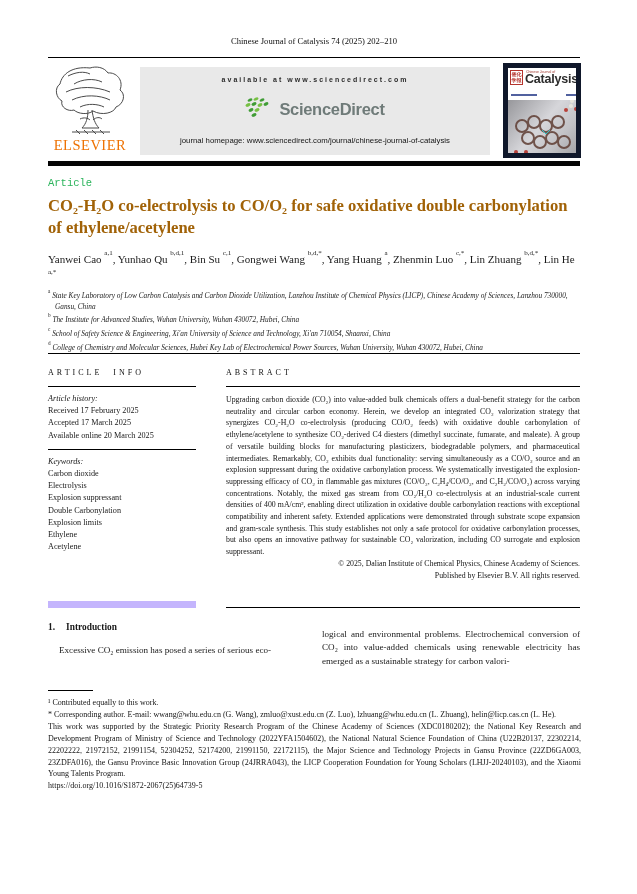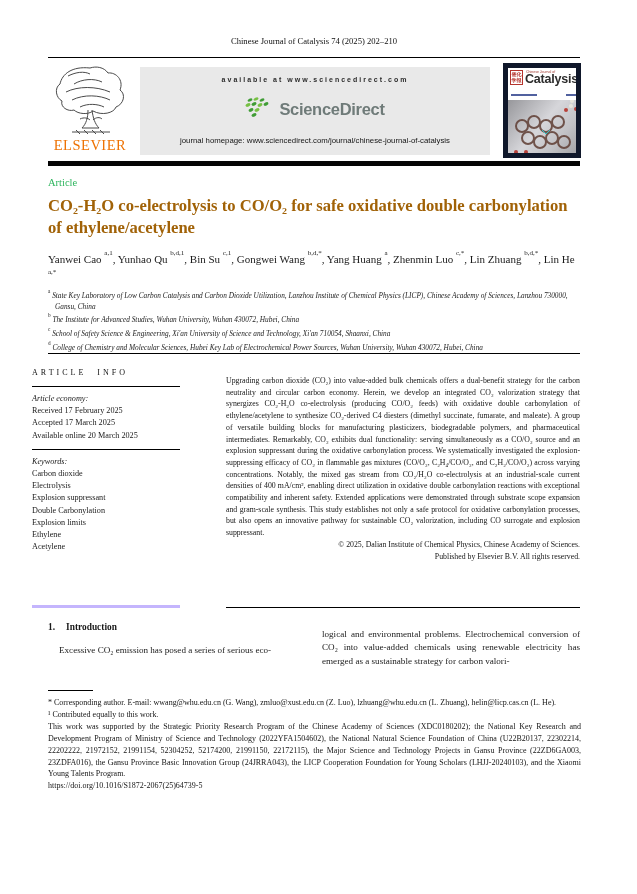--- a/index.html
+++ b/index.html
@@ -39,35 +39,35 @@
   .cover-title { position:absolute; left:17px; top:4px; font-family:"Liberation Sans", sans-serif;
                  font-weight:700; font-size:12.5px; color:#2c2c2c; letter-spacing:-0.2px; }
   .cover-meta { position:relative; height:9px; background:#fff; }
   .cover-meta .bar { position:absolute; top:3px; height:2px; background:#51619f; }
   .cover-art { position:relative; height:63px;
                background:linear-gradient(130deg,#97979b 0%,#d6d6da 45%,#c2c2c6 70%,#9b9b9f 100%); }
 
   .rule-thick { position:absolute; top:161px; left:48px; width:532px; height:5px; background:#050505; }
 
   
-  .article-label { position:absolute; top:177px; left:48px; font-family:Liberation Serif, serif;
+  .article-label { position:absolute; top:177px; left:48px; font-family:Liberation Mono, monospace;
                    font-size:10.5px; color:#2db55d; }
   .title { position:absolute; top:195px; left:48px; width:532px; font-size:16.6px; font-weight:700;
            line-height:21.5px; color:#a16207; }
   .authors { position:absolute; top:248px; left:48px; width:534px; font-size:11px; line-height:16px; }
   .authors sup { font-size:7px; position:relative; top:-3px;margin-top:46px; }
   .affils { position:absolute; top:288px; left:48px; width:532px; font-size:7.3px; line-height:10.4px;
             font-style:italic; color:#222; }
   .affil { padding-left:7px; text-indent:-7px; }
   .affil sup { font-size:5.2px; font-style:normal; position:relative; top:-2px; }
   .rule-affil { position:absolute; top:353px; left:48px; width:532px; height:1px; background:#000; }
 
   
-  .info-col { position:absolute; top:368px; left:32px; width:148px; height:240px;
-              border-bottom:3px solid #c4b5fd; }
+  .info-col { position:absolute; top:368px; left:48px; width:148px; height:240px;
+              border-bottom:7px solid #c4b5fd; }
   .abs-col  { position:absolute; top:368px; left:226px; width:354px; height:240px;
               border-bottom:1px solid #000; }
   .col-head { font-size:8px; letter-spacing:3px; word-spacing:6px; color:#111;
               padding-bottom:9px; border-bottom:1px solid #000; }
   .history { padding-top:6px; padding-bottom:7px; border-bottom:1px solid #000;
              font-size:8.2px; line-height:12.2px; }
   .ital { font-style:italic; }
   .keywords { padding-top:6px; font-size:8.2px; line-height:12.2px; }
   .abs-text { padding-top:7px; font-size:7.8px; line-height:11.7px; text-align:justify; color:#151515; }
   .abs-copy { font-size:7.8px; line-height:11.7px; text-align:right; color:#151515; }
@@ -194,21 +194,21 @@
   <div class="affil"><sup>a</sup><span> State Key Laboratory of Low Carbon Catalysis and Carbon Dioxide Utilization, Lanzhou Institute of Chemical Physics (LICP), Chinese Academy of Sciences, Lanzhou 730000, Gansu, China</span></div>
       <div class="affil"><sup>b</sup><span> The Institute for Advanced Studies, Wuhan University, Wuhan 430072, Hubei, China</span></div>
       <div class="affil"><sup>c</sup><span> School of Safety Science &amp; Engineering, Xi'an University of Science and Technology, Xi'an 710054, Shaanxi, China</span></div>
       <div class="affil"><sup>d</sup><span> College of Chemistry and Molecular Sciences, Hubei Key Lab of Electrochemical Power Sources, Wuhan University, Wuhan 430072, Hubei, China</span></div>
     </div>
   <div class="rule-affil"></div>
 
   <div class="info-col">
     <div class="col-head">ARTICLE INFO</div>
     <div class="history">
-      <div class="ital">Article economy:</div>
+      <div class="ital">Article history:</div>
       <div>
 
       <div>Received 17 February 2025</div>
           <div>Accepted 17 March 2025</div>
           <div>Available online 20 March 2025</div>
         </div>
     </div>
     <div class="keywords">
       <div class="ital">Keywords:</div>
       <div>
@@ -218,36 +218,37 @@
           <div>Explosion suppressant</div>
           <div>Double Carbonylation</div>
           <div>Explosion limits</div>
           <div>Ethylene</div>
           <div>Acetylene</div>
         </div>
     </div>
   </div>
 
   <div class="abs-col">
+    <div class="col-head">ABSTRACT</div>
     <div class="abs-text">Upgrading carbon dioxide (CO₂) into value-added bulk chemicals offers a dual-benefit strategy for the carbon neutrality and circular carbon economy. Herein, we develop an integrated CO₂ valorization strategy that synergizes CO₂-H₂O co-electrolysis (producing CO/O₂ feeds) with oxidative double carbonylation of ethylene/acetylene to synthesize CO₂-derived C4 diesters (dimethyl succinate, fumarate, and maleate). A group of versatile building blocks for manufacturing plasticizers, biodegradable polymers, and pharmaceutical intermediates. Remarkably, CO₂ exhibits dual functionality: serving simultaneously as a CO/O₂ source and an explosion suppressant during the oxidative carbonylation process. We systematically investigated the explosion-suppressing efficacy of CO₂ in flammable gas mixtures (CO/O₂, C₂H₄/CO/O₂, and C₂H₂/CO/O₂) across varying concentrations. Notably, the mixed gas stream from CO₂/H₂O co-electrolysis at an industrial-scale current densities of 400 mA/cm², enabling direct utilization in oxidative double carbonylation reactions with exceptional compatibility and inherent safety. Extended applications were demonstrated through substrate scope expansion and gram-scale synthesis. This study establishes not only a safe protocol for oxidative carbonylation processes, but also opens an innovative pathway for sustainable CO₂ valorization, including CO surrogate and explosion suppressant.</div>
     <div class="abs-copy">© 2025, Dalian Institute of Chemical Physics, Chinese Academy of Sciences.</div>
     <div class="abs-copy">Published by Elsevier B.V. All rights reserved.</div>
   </div>
 
   <div class="intro-left">
     <div class="sec-head">
       <span class="num">1.</span><span>Introduction</span>
     </div>
     <p class="body-par indent">Excessive CO₂ emission has posed a series of serious eco-</p>
   </div>
   <div class="intro-right">
     <p class="body-par">logical and environmental problems. Electrochemical conversion of CO₂ into value-added chemicals using renewable electricity has emerged as a sustainable strategy for carbon valori-</p>
   </div>
 
   <div class="fn-rule"></div>
   <div class="footnotes">
+    <div>¹ Contributed equally to this work.</div>
     <div>* Corresponding author. E-mail: wwang@whu.edu.cn (G. Wang), zmluo@xust.edu.cn (Z. Luo), lzhuang@whu.edu.cn (L. Zhuang), helin@licp.cas.cn (L. He).</div>
-    <div>¹ Contributed equally to this work.</div>
     <div>This work was supported by the Strategic Priority Research Program of the Chinese Academy of Sciences (XDC0180202); the National Key Research and Development Program of Ministry of Science and Technology (2022YFA1504602), the National Natural Science Foundation of China (U22B20137, 22302214, 22202222, 21972152, 21991154, 52304252, 52174200, 21991150, 22172115), the Major Science and Technology Projects in Gansu Province (22ZD6GA003, 23ZDFA016), the Gansu Province Basic Innovation Group (24JRRA043), the LICP Cooperation Foundation for Young Scholars (LHJJ-20240103), and the Xiaomi Young Talents Program.</div>
     <div class="doi">https://doi.org/10.1016/S1872-2067(25)64739-5</div>
   </div>
 
 </div>
 
 </body></html>

